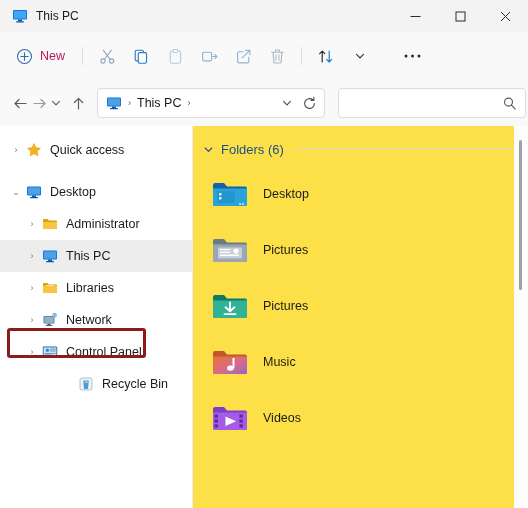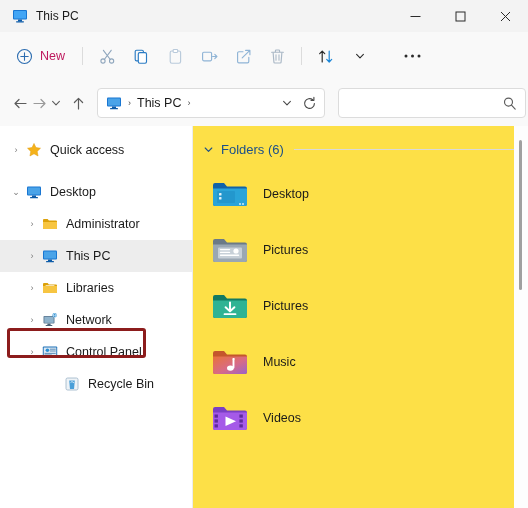--- a/index.html
+++ b/index.html
@@ -74,21 +74,21 @@
   }
   .tree-item.selected { background: #ededed; }
   .chev {
     width: 20px; height: 32px; display: flex; align-items: center; justify-content: center;
     color: #7a7a7a; font-size: 9px; flex: 0 0 auto;
   }
   .chev.empty { visibility: hidden; }
   .tree-item .ti-icon { width: 16px; height: 16px; margin-right: 8px; flex: 0 0 auto; }
   .tree-item .ti-label { font-size: 12.5px; color: #1a1a1a; white-space: nowrap; }
   .indent-1 { padding-left: 22px; }
-  .indent-2 { padding-left: 44px; }
+  .indent-2 { padding-left: 58px; }
 
   
   .annot {
     position: absolute; border: 3px solid #8c1c1c; border-radius: 3px;
     pointer-events: none;
   }
 
   
   .group-header { display: flex; align-items: center; padding: 0 14px 0 10px; height: 26px; }
   .group-header .gh-chev { color: #1b4f8a; font-size: 10px; margin-right: 7px; }

